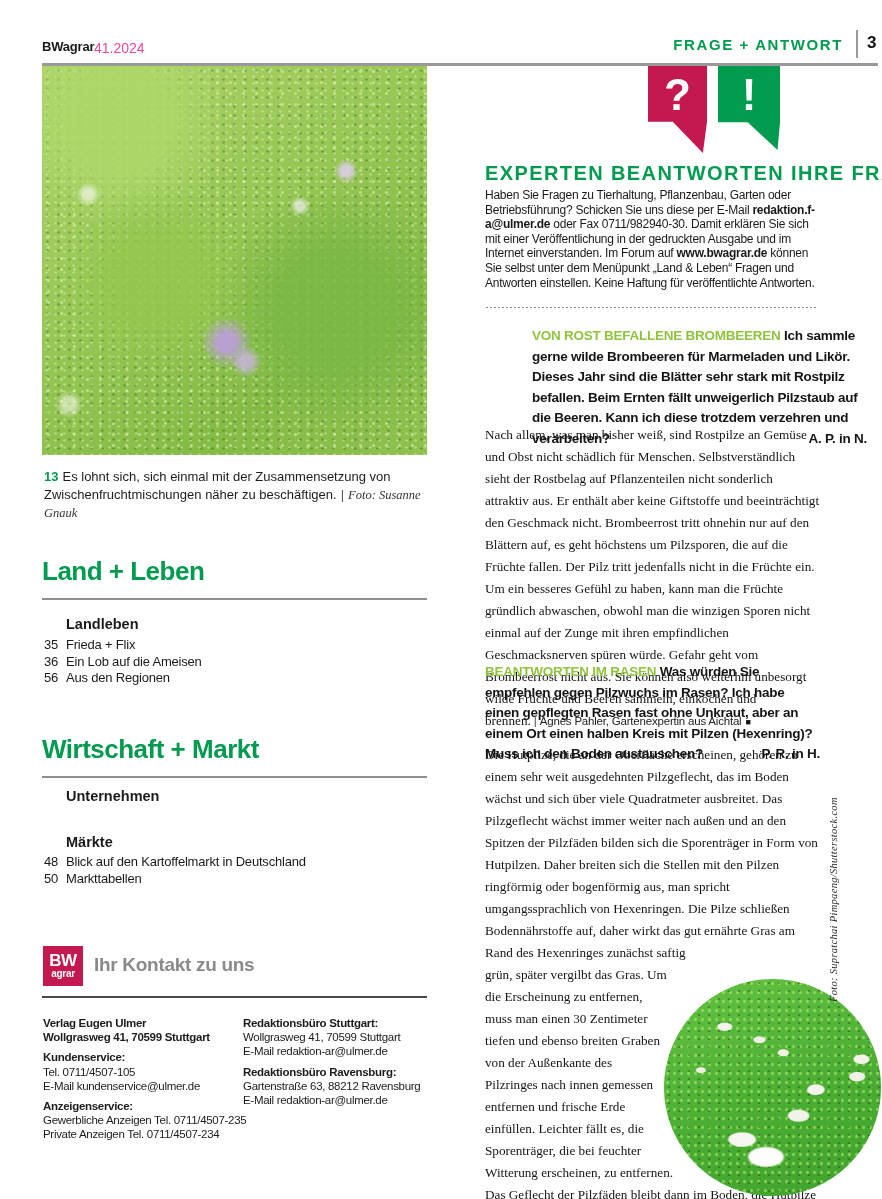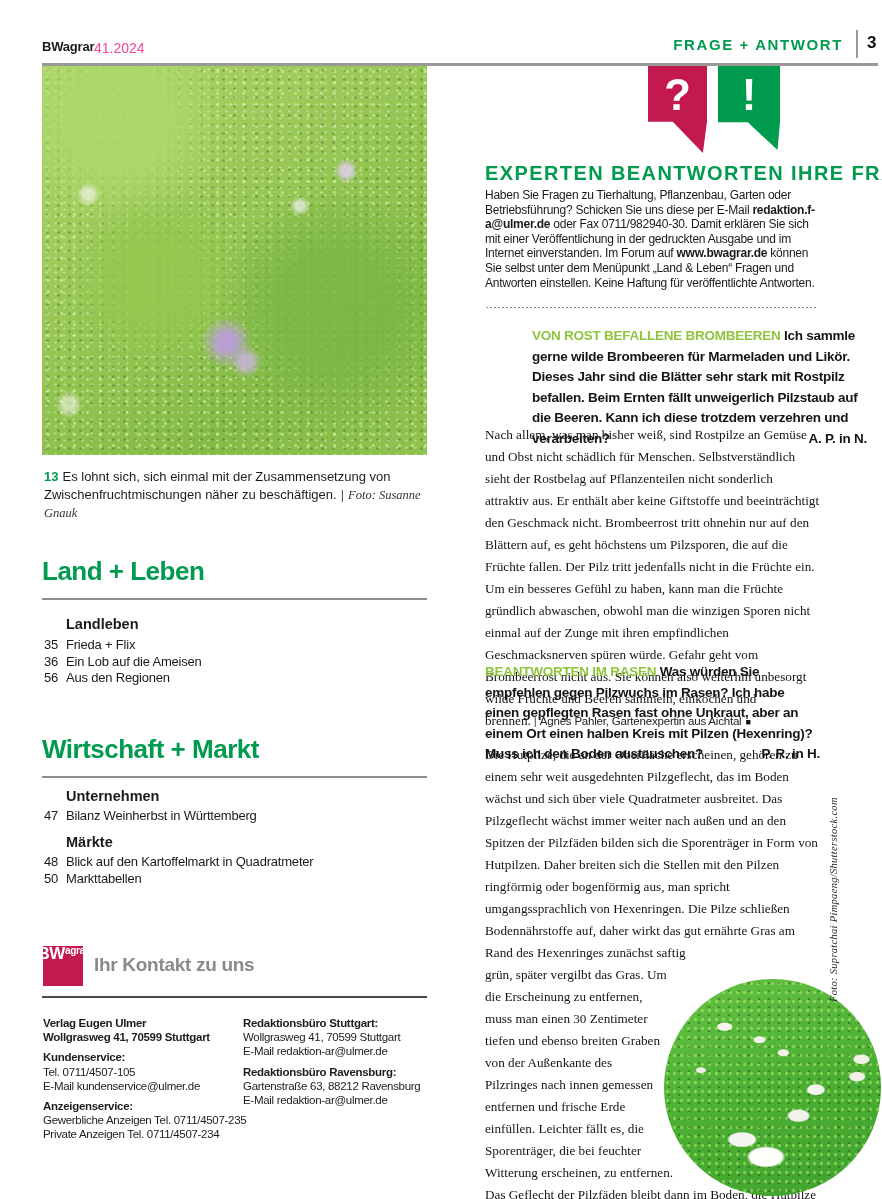--- a/index.html
+++ b/index.html
@@ -58,21 +58,21 @@
   .toc-groupname{position:absolute;left:24px;font-size:14.5px;font-weight:bold;white-space:nowrap;}
   #g-landleben{top:550px;} #g-unternehmen{top:722px;} #g-maerkte{top:768px;}
   .toc-rows{position:absolute;left:2px;width:383px;}
   #rows-landleben{top:571px;} #rows-unternehmen{top:742px;} #rows-maerkte{top:788px;}
   .toc-row{display:flex;font-size:13px;line-height:16.5px;letter-spacing:-0.2px;white-space:nowrap;}
   .toc-num{width:22px;flex:0 0 22px;}
   .toc-label{flex:1;}
 
   
   .bw-logo{position:absolute;left:1px;top:880px;width:40px;height:40px;background:var(--magenta,#c3194f);
-    color:#fff;text-align:center;display:flex;flex-direction:row;justify-content:center;}
+    color:#fff;text-align:center;display:flex;flex-direction:column;justify-content:center;}
   .bw-logo .l1{font-size:17px;font-weight:bold;line-height:16px;letter-spacing:-0.5px;}
   .bw-logo .l2{font-size:10px;font-weight:bold;line-height:10px;letter-spacing:-0.3px;}
   .kontakt-title{position:absolute;left:52px;top:888px;font-size:19px;font-weight:bold;letter-spacing:-0.3px;color:var(--graytitle,#8a8a8a);}
   .kontakt-rule{position:absolute;left:0;top:930px;width:385px;height:2px;background:#4a4a4a;}
   .kontakt-col{position:absolute;top:950px;font-size:11.5px;line-height:14.2px;letter-spacing:-0.3px;color:#1c1c1c;}
   .kontakt-col div{white-space:nowrap;}
   #kcol1{left:1px;width:200px;} #kcol2{left:201px;width:184px;}
   .kontakt-col .b{font-weight:bold;}
   .kontakt-col .gap{height:6px;}
 
@@ -168,31 +168,25 @@
         </div>
       <div class="toc-row">
           <span class="toc-num">56</span>
           <span class="toc-label">Aus den Regionen</span>
         </div>
     </div>
 
     <h2 class="toc-heading" id="toc-h2">Wirtschaft + Markt</h2>
     <div class="toc-rule" id="toc-r2"></div>
     <div class="toc-groupname" id="g-unternehmen">Unternehmen</div>
-    <div class="toc-rows" id="rows-unternehmen">
-      <div class="toc-row">
-          <span class="toc-num">47</span>
-          <span class="toc-label">Bilanz Weinherbst in Württemberg</span>
-        </div>
-    </div>
     <div class="toc-groupname" id="g-maerkte">Märkte</div>
     <div class="toc-rows" id="rows-maerkte">
       <div class="toc-row">
           <span class="toc-num">48</span>
-          <span class="toc-label">Blick auf den Kartoffelmarkt in Quadratmeter</span>
+          <span class="toc-label">Blick auf den Kartoffelmarkt in Deutschland</span>
         </div>
       <div class="toc-row">
           <span class="toc-num">50</span>
           <span class="toc-label">Markttabellen</span>
         </div>
     </div>
 
     <div class="bw-logo">
       <span class="l1">BW</span>
       <span class="l2">agrar</span>

